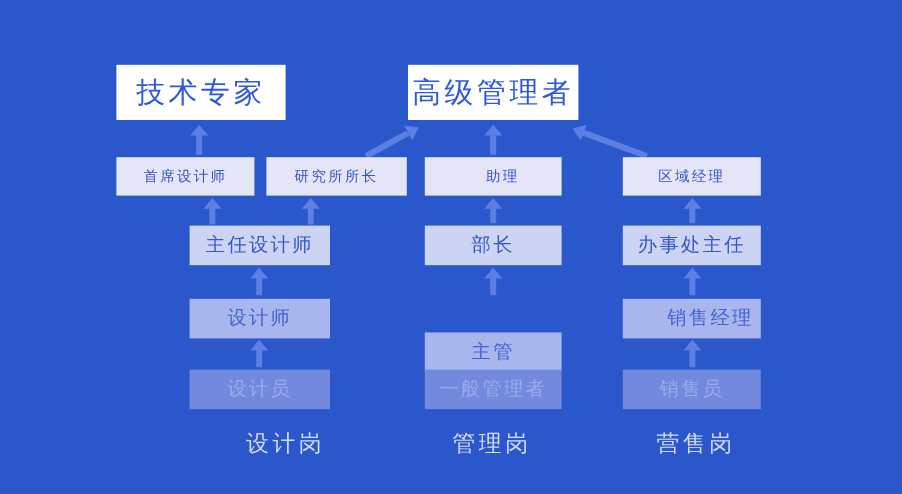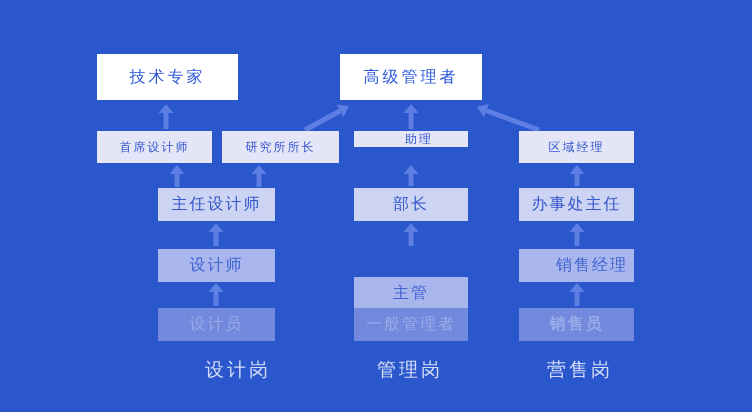--- a/index.html
+++ b/index.html
@@ -10,48 +10,48 @@
     font-family:"Liberation Sans","DejaVu Sans",sans-serif;
     overflow:hidden;
   }
   .node{
     position:absolute;
     display:flex;align-items:center;justify-content:center;
     letter-spacing:2px;
     white-space:nowrap;
     box-sizing:border-box;
   }
-  .t0{background:var(--top-box-bg,#ffffff);color:var(--top-box-text,#2d58dc);font-size:16px;letter-spacing:3px;}
+  .t0{background:var(--top-box-bg,#ffffff);color:var(--top-box-text,#2d58dc);font-size:24px;letter-spacing:3px;}
   .t1{background:var(--tier1-bg,#e4e6f8);color:var(--tier1-text,#3355cb);font-size:12px;}
   .t2{background:var(--tier2-bg,#cdd4f3);color:var(--tier2-text,#3457ca);font-size:16px;}
   .t3{background:var(--tier3-bg,#a9b6ee);color:var(--tier3-text,#4064d0);font-size:16px;}
   .t4{background:var(--tier4-bg,#7289dd);color:var(--tier4-text,#9aabe9);font-size:16px;}
   .caption{
     position:absolute;
     color:var(--caption-text,#d3dcf8);
     font-size:19px;letter-spacing:3px;
     text-align:center;width:110px;
   }
 
   
   #n-tech      {left:97px;  top:54px;  width:141px;height:46px;}
   #n-senior    {left:340px; top:54px;  width:142px;height:46px;text-align:right;}
   #n-chief     {left:97px;  top:131px; width:115px;height:32px;}
   #n-inst      {left:222px; top:131px; width:117px;height:32px;}
-  #n-assist    {left:354px; top:131px; width:114px;height:16px;padding-left:16px;}
+  #n-assist    {left:354px; top:131px; width:114px;height:32px;padding-left:16px;}
   #n-region    {left:519px; top:131px; width:115px;height:32px;}
   #n-lead      {left:158px; top:188px; width:117px;height:33px;}
   #n-dept      {left:354px; top:188px; width:114px;height:33px;}
   #n-office    {left:519px; top:188px; width:115px;height:33px;}
   #n-designer  {left:158px; top:249px; width:117px;height:33px;}
   #n-super     {left:354px; top:249px; width:114px;height:33px;margin-top:28px;}
   #n-salesmgr  {left:519px; top:249px; width:115px;height:33px;padding-left:31px;}
   #n-junior    {left:158px; top:308px; width:117px;height:33px;}
   #n-genmgr    {left:354px; top:308px; width:114px;height:33px;}
-  #n-sales     {left:519px; top:308px; width:115px;height:33px;font-weight:bold;}
+  #n-sales     {left:519px; top:308px; width:115px;height:33px;}
 
   #cap-design     {left:161px; top:357px;text-align:right;}
   #cap-management {left:355px; top:357px;}
   #cap-sales      {left:525px; top:357px;}
 
   #arrows{position:absolute;left:0;top:0;width:752px;height:412px;}
   #arrows line{stroke:var(--arrow,#5d7ee2);stroke-width:5;}
   #arrows polygon{fill:var(--arrow,#5d7ee2);}
 </style>
 </head>

